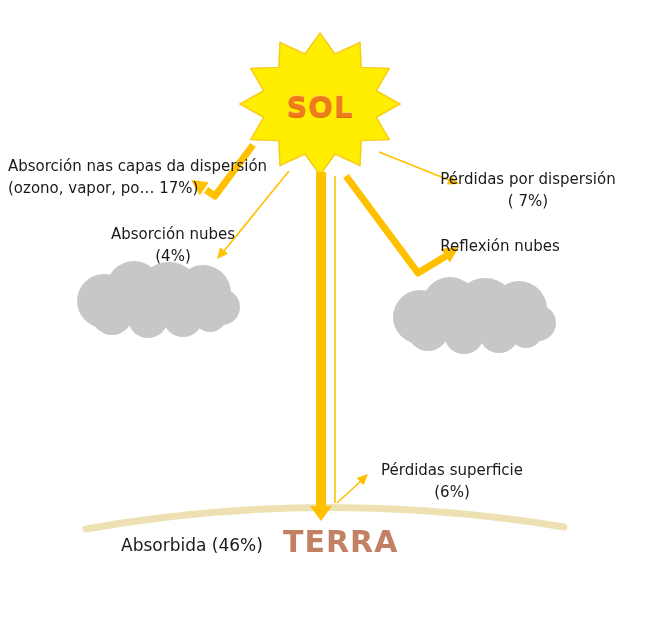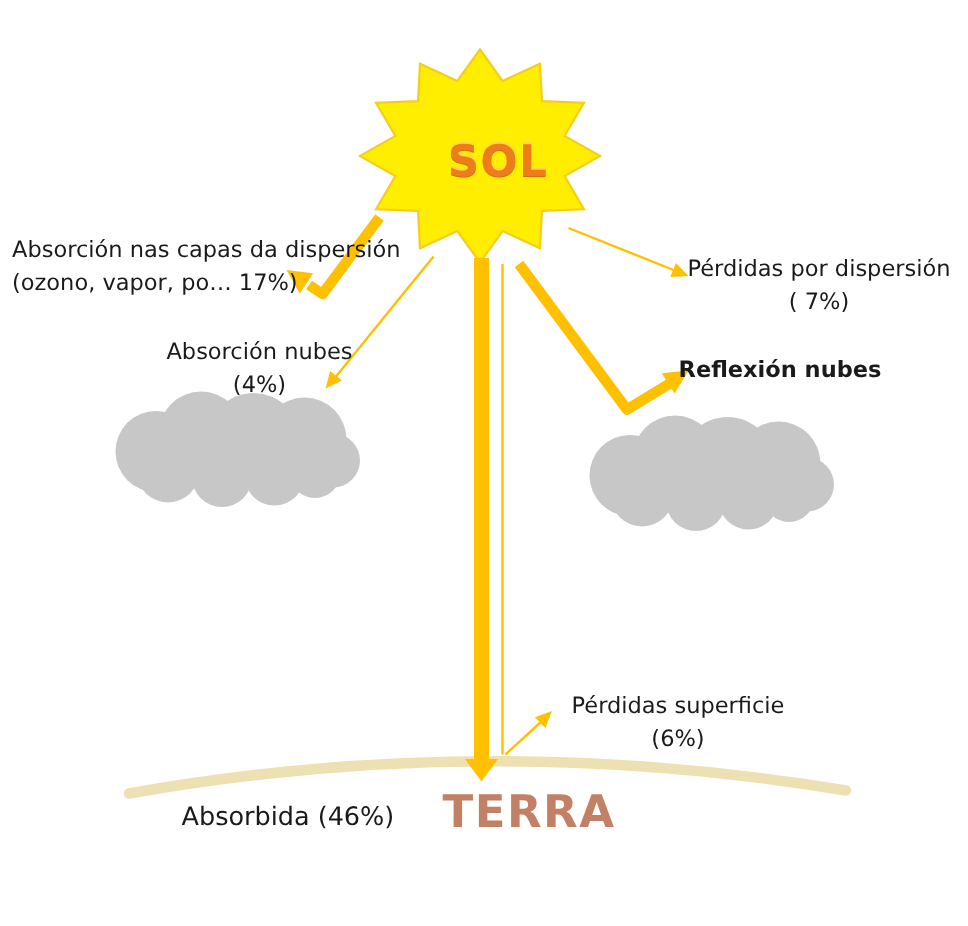--- a/index.html
+++ b/index.html
@@ -19,26 +19,26 @@
   .thin{stroke:var(--arrow);stroke-width:1.6;fill:none;}
   .head{fill:var(--arrow);stroke:none;}
   .cloud{fill:var(--cloud);}
   .ground{stroke:var(--ground);stroke-width:7;fill:none;stroke-linecap:round;}
   .lbl{
     position:absolute;font-size:15px;line-height:22px;color:var(--ink);
     white-space:nowrap;
   }
   .center{text-align:center;}
   .sol{
-    position:absolute;left:292px;top:90px;width:80px;text-align:center;
+    position:absolute;left:280px;top:90px;width:80px;text-align:center;
     font-size:29px;font-weight:bold;letter-spacing:1px;color:var(--sol);
     text-shadow:0 -1px 0 #ffd24d, 0 1px 0 #d96a0e;
   }
   .terra{
-    position:absolute;left:295px;top:524px;width:120px;
+    position:absolute;left:283px;top:524px;width:120px;
     font-size:30px;font-weight:bold;letter-spacing:1px;color:var(--terra);
   }
   .absorbed{position:absolute;left:121px;top:535px;font-size:17px;color:var(--ink);white-space:nowrap;}
 </style>
 </head>
 <body>
 
 <div class="canvas">
 
   <svg class="art" viewBox="0 0 645 617" aria-hidden="true">
@@ -93,26 +93,26 @@
   <div class="lbl" style="left:8px;top:155px;">
     <div>Absorción nas capas da dispersión</div>
     <div>(ozono, vapor, po… 17%)</div>
   </div>
 
   <div class="lbl center" style="left:93px;top:223px;width:160px;text-align:center;">
     <div>Absorción nubes</div>
     <div>(4%)</div>
   </div>
 
-  <div class="lbl center" style="left:456px;top:168px;width:180px;">
+  <div class="lbl center" style="left:438px;top:168px;width:180px;">
     <div>Pérdidas por dispersión</div>
     <div>( 7%)</div>
   </div>
 
-  <div class="lbl center" style="left:440px;top:235px;width:160px;font-weight:bold;">
+  <div class="lbl center" style="left:420px;top:235px;width:160px;">
     <div>Reflexión nubes</div>
   </div>
 
   <div class="lbl center" style="left:367px;top:459px;width:170px;">
     <div>Pérdidas superficie</div>
     <div>(6%)</div>
   </div>
 
   <div class="absorbed">Absorbida (46%)</div>
 

